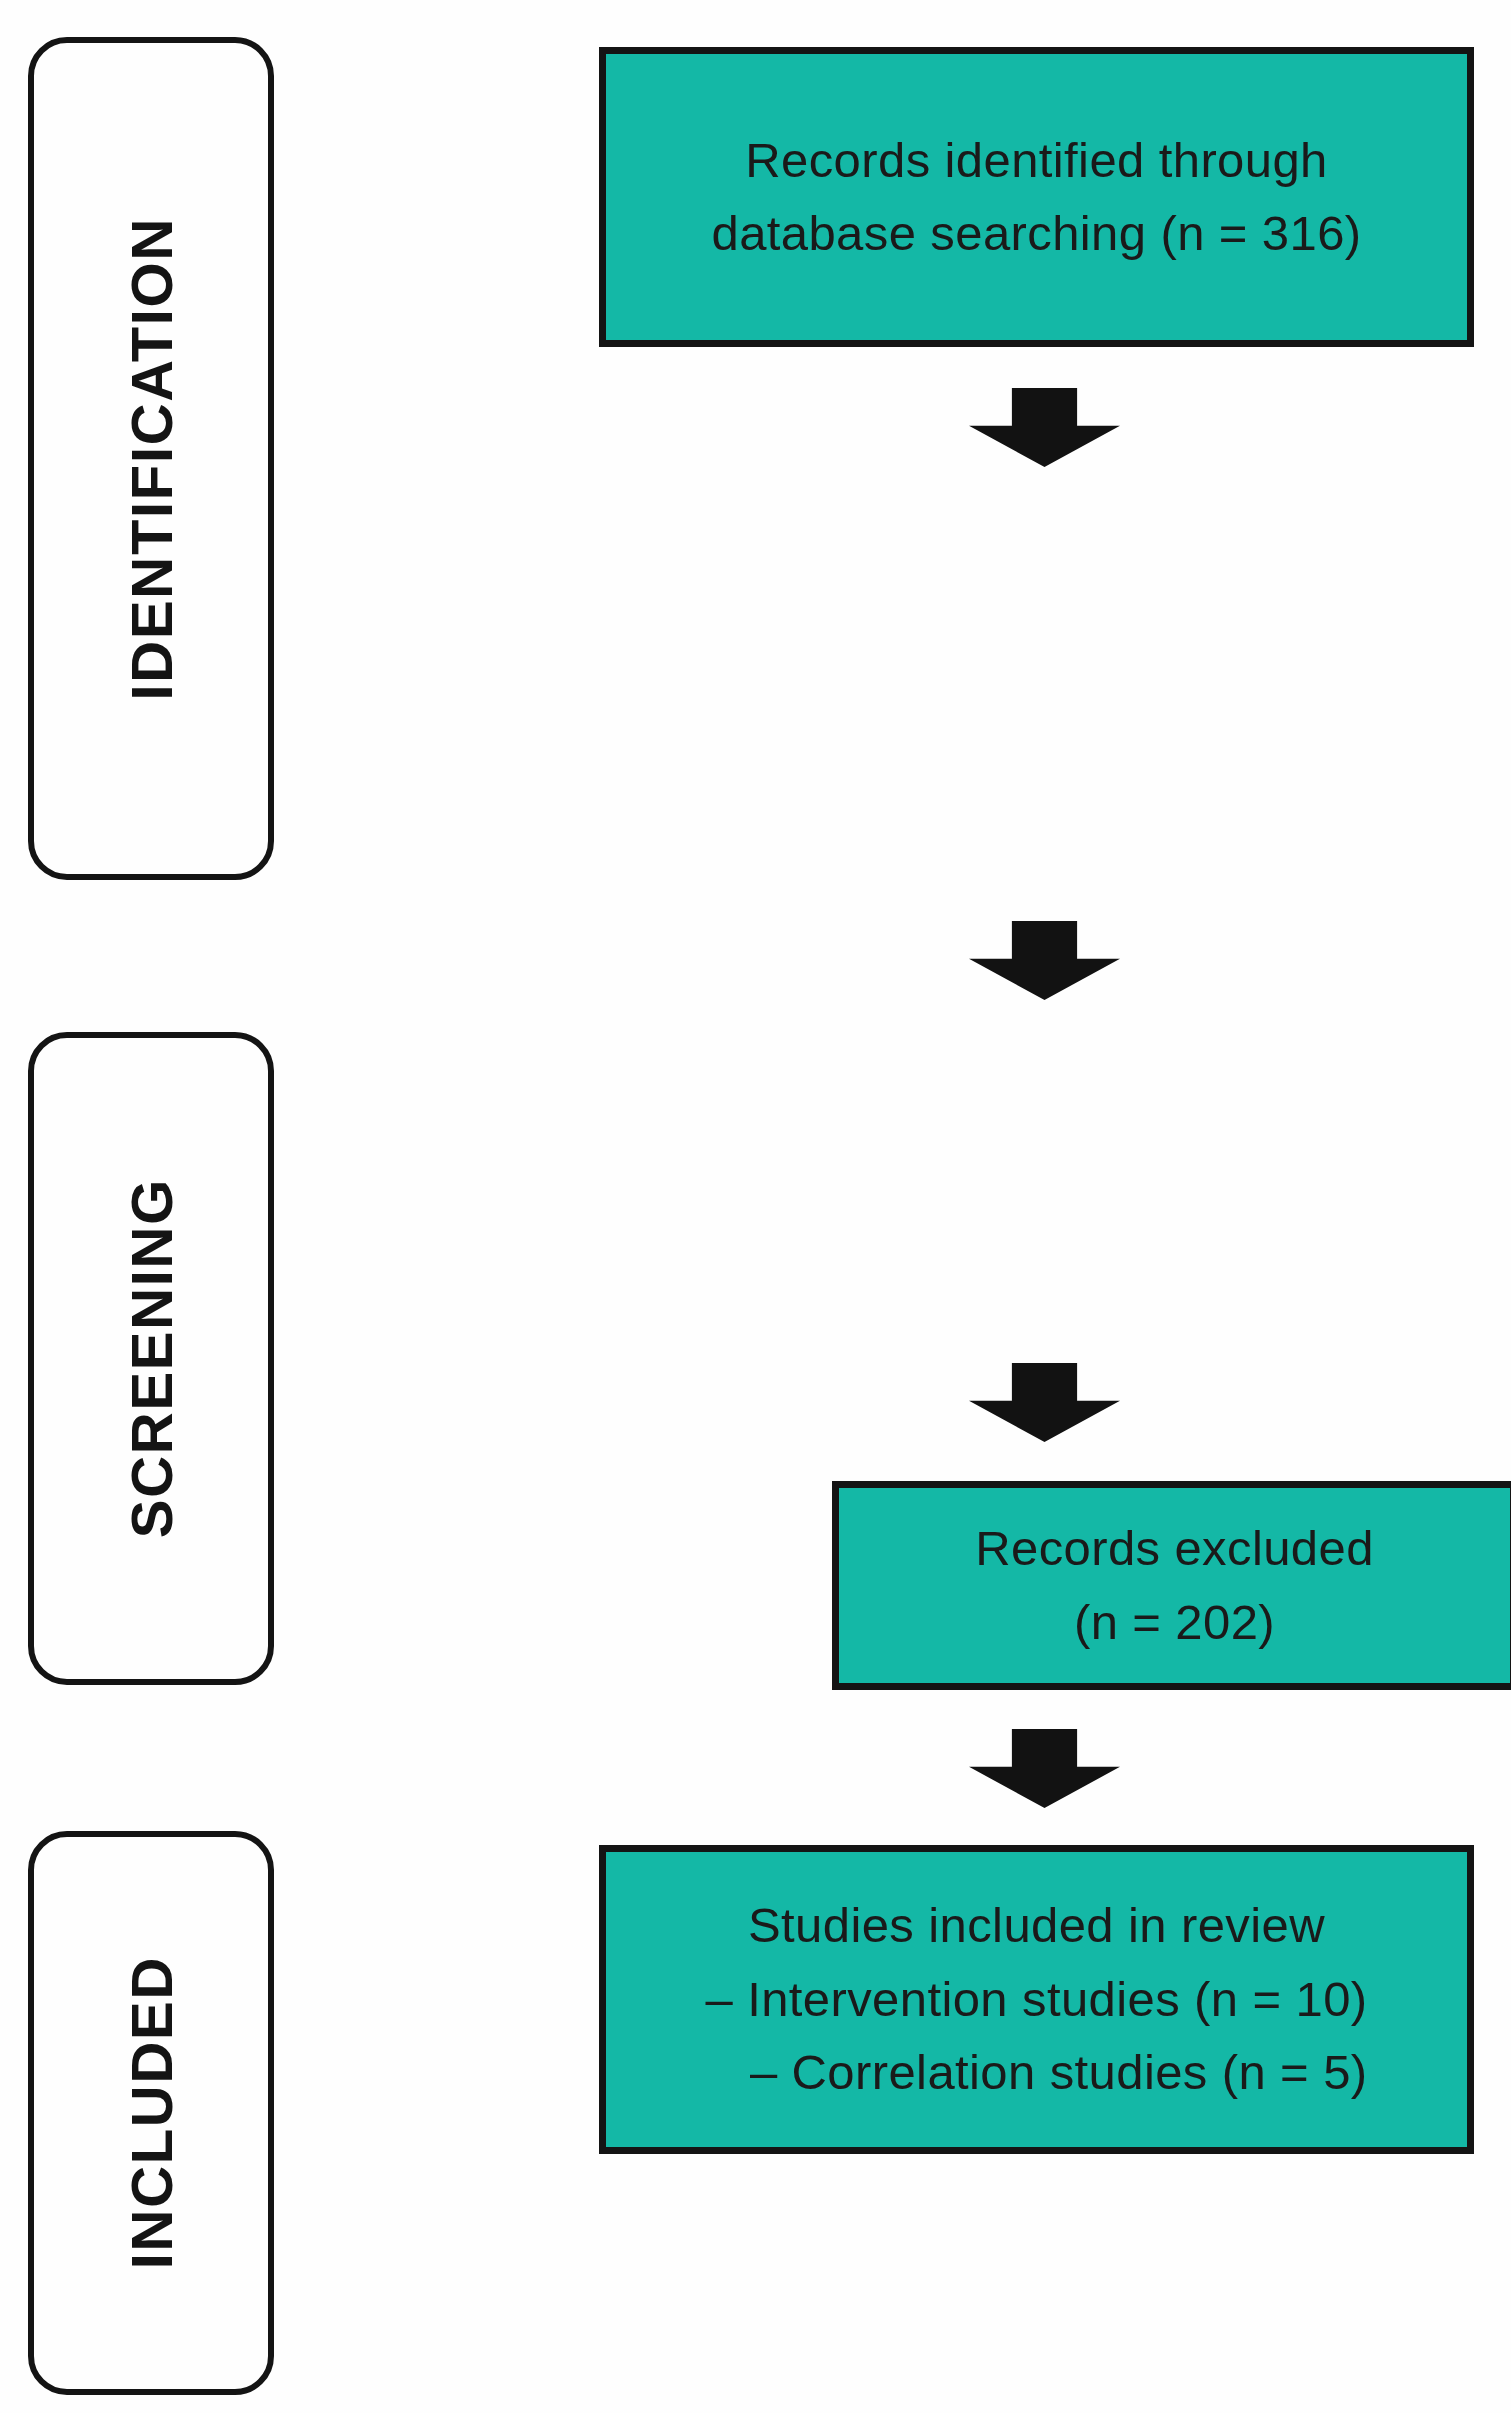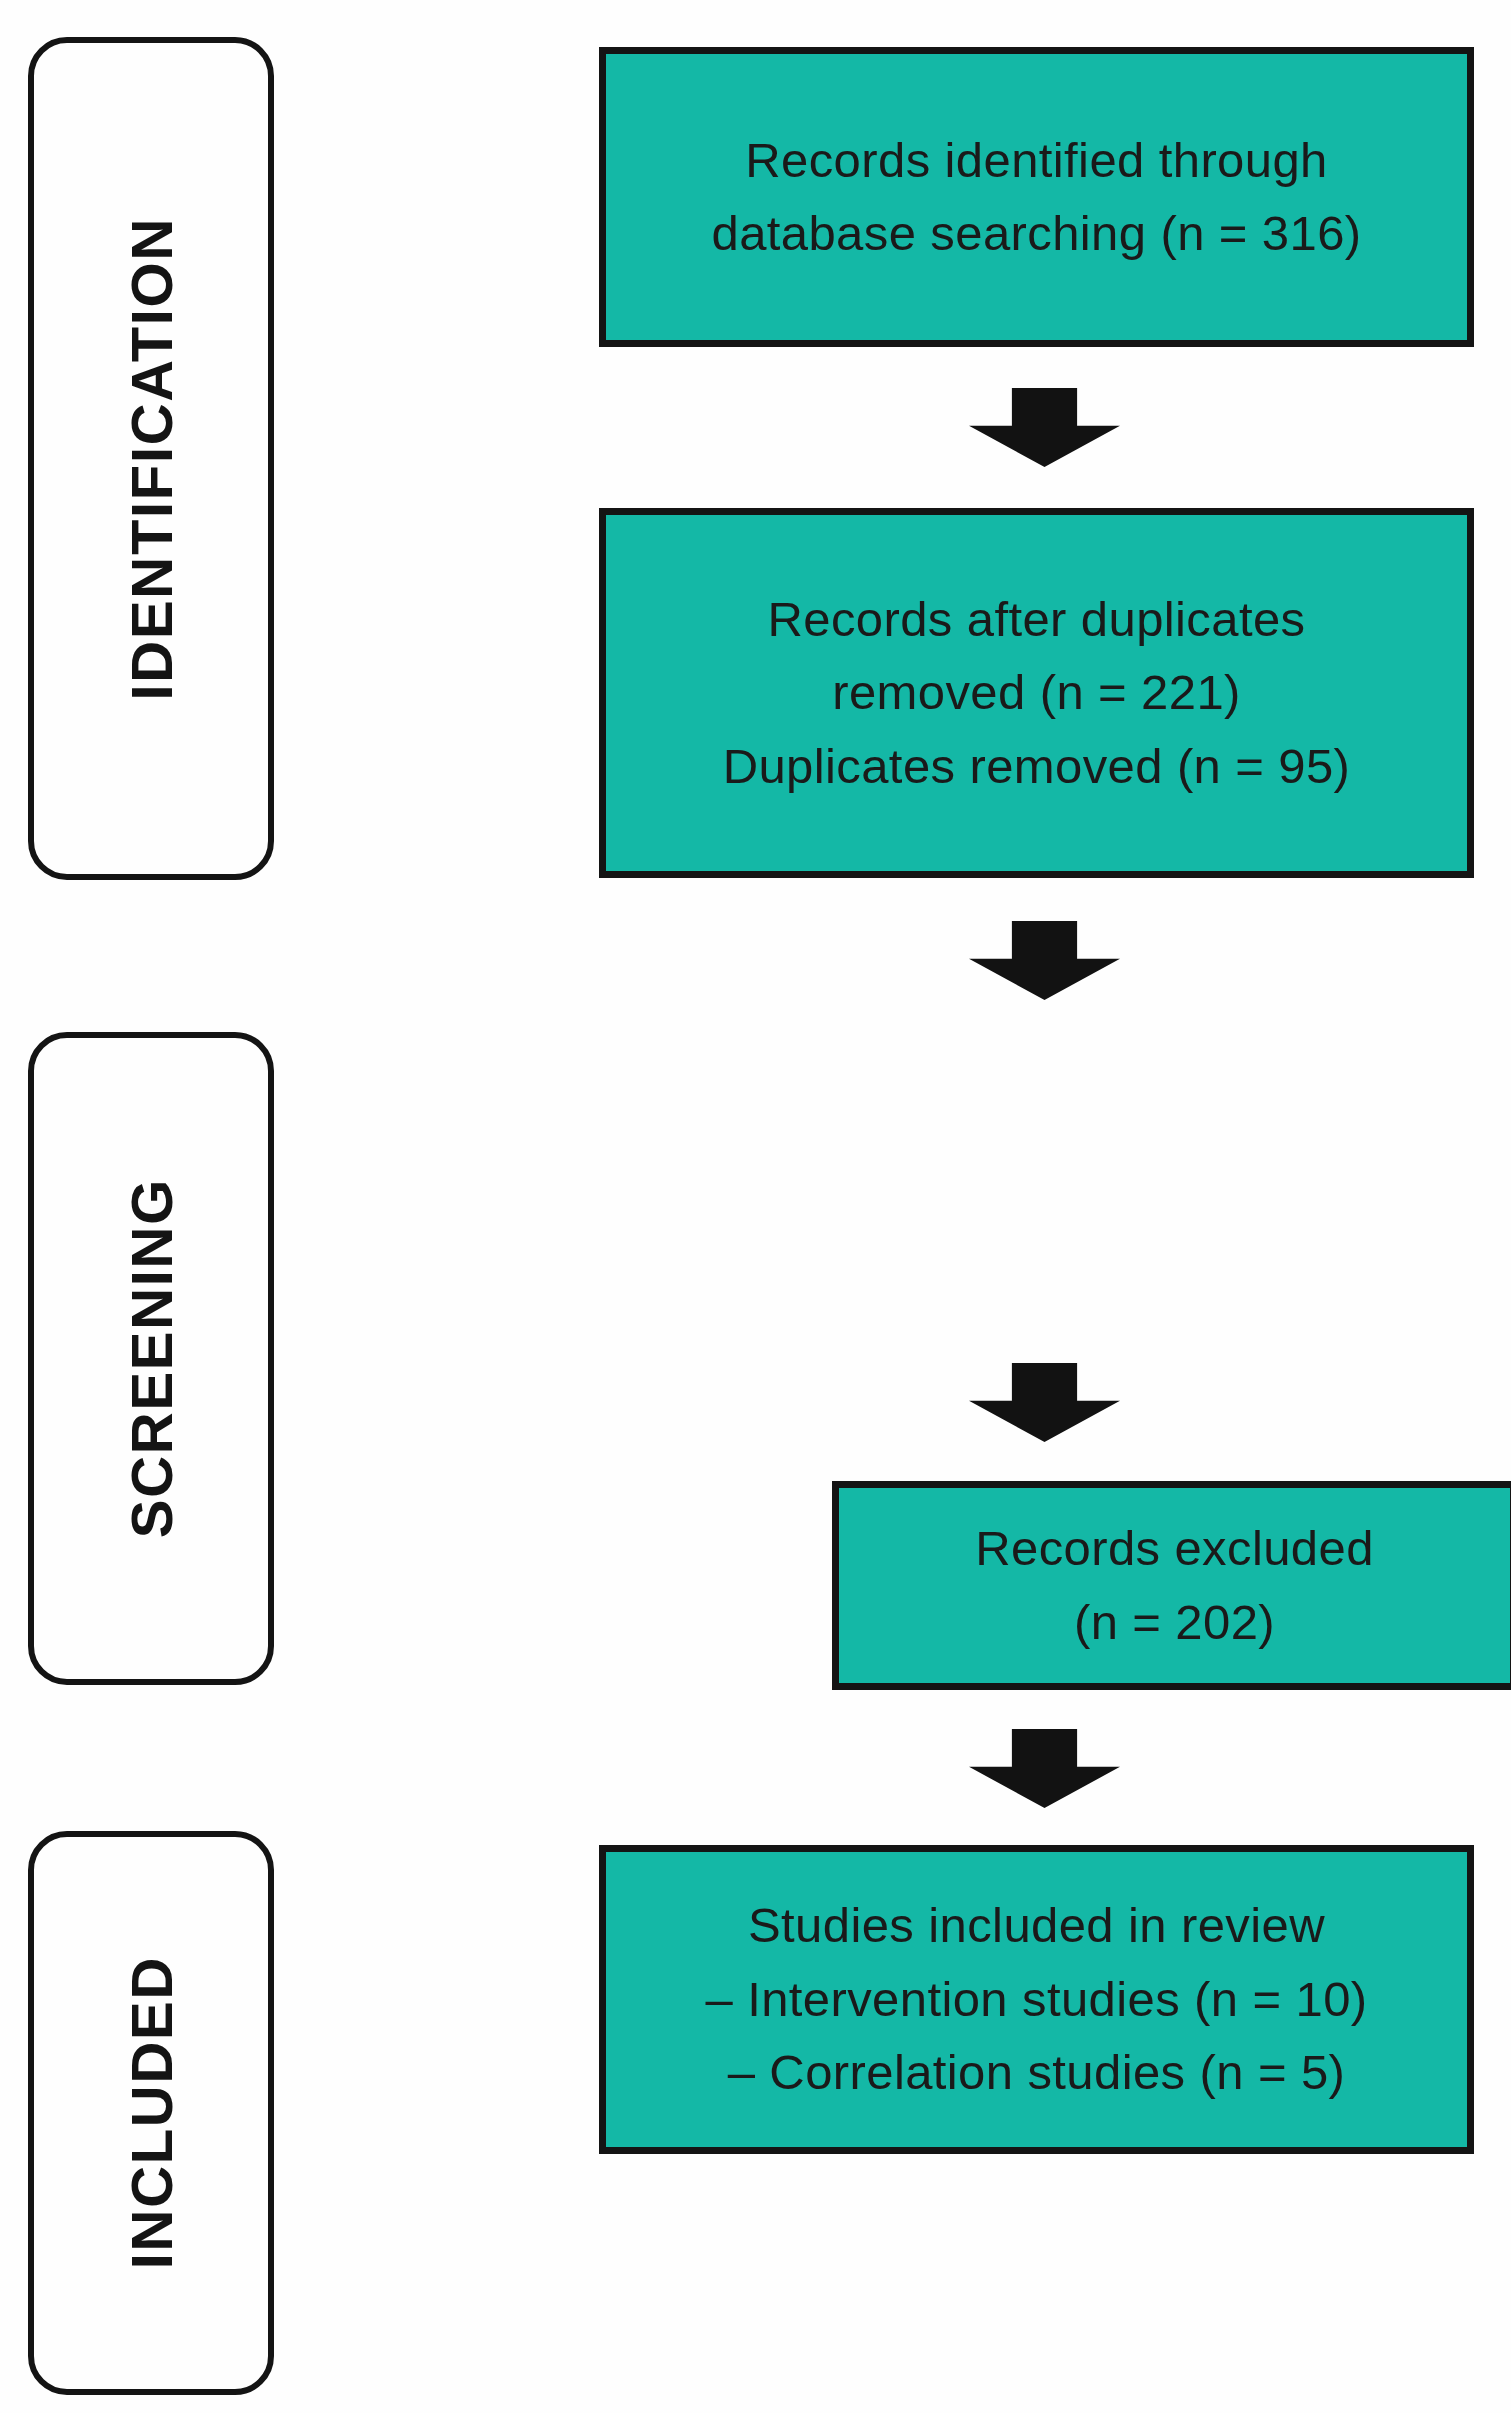--- a/index.html
+++ b/index.html
@@ -61,21 +61,21 @@
   }
   .flow-box .multiline { white-space: pre-line; }
 
   #box-identified   { left: 599px; top: 47px;   width: 875px; height: 300px; }
   #box-deduplicated { left: 599px; top: 508px;  width: 875px; height: 370px; }
   #box-screened     { left: 599px; top: 1034px; width: 875px; height: 288px; }
   #box-excluded     { left: 790px; top: 1481px; width: 685px;  height: 209px; margin-left: 42px; }
   #box-included     { left: 599px; top: 1845px; width: 875px; height: 309px; }
 
   #box-included .inner { display: inline-block; text-align: center; }
-  #box-included .item-lines { text-align: center; display: inline-block; }
+  #box-included .item-lines { text-align: right; display: inline-block; }
   #box-included .item { white-space: nowrap; }
 
   
   .arrow {
     position: absolute;
     left: 969px;
     width: 151px;
     height: 79px;
     line-height: 0;
   }
@@ -99,25 +99,20 @@
   </div>
   <div class="stage" id="stage-included">
     <span class="vtext">INCLUDED</span>
   </div>
 
   <div class="flow-box" id="box-identified">
     <div class="multiline">Records identified through
 database searching (n = 316)</div>
   </div>
 
-  <div class="flow-box" id="box-deduplicated">
-    <div class="multiline">Records after duplicates
-removed (n = 221)
-Duplicates removed (n = 95)</div>
-  </div>
 
 
   <div class="flow-box" id="box-excluded">
     <div class="multiline">Records excluded
 (n = 202)</div>
   </div>
 
   <div class="flow-box" id="box-included">
     <div class="inner">
       <div>Studies included in review</div>

